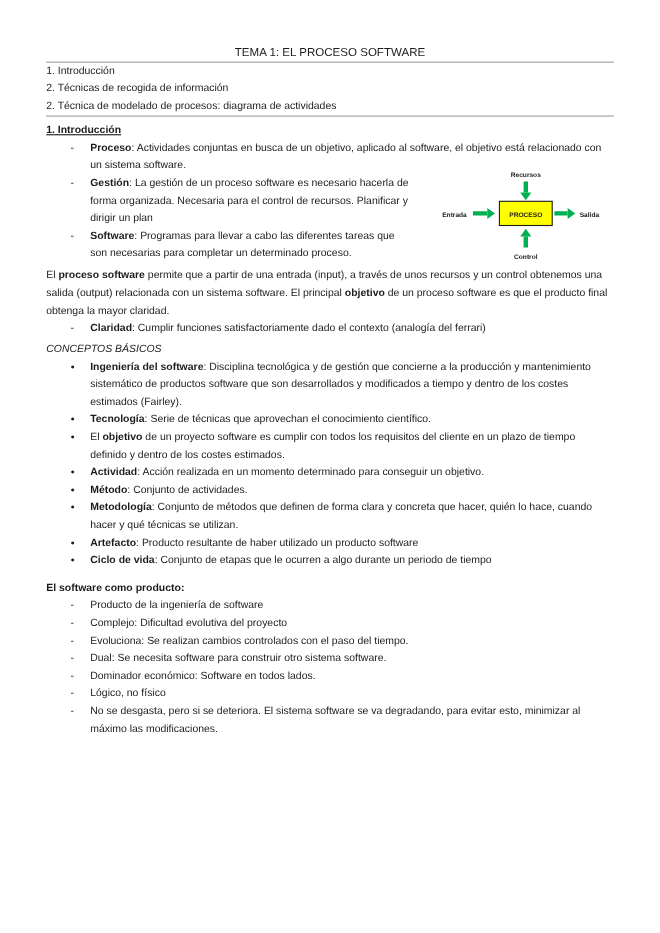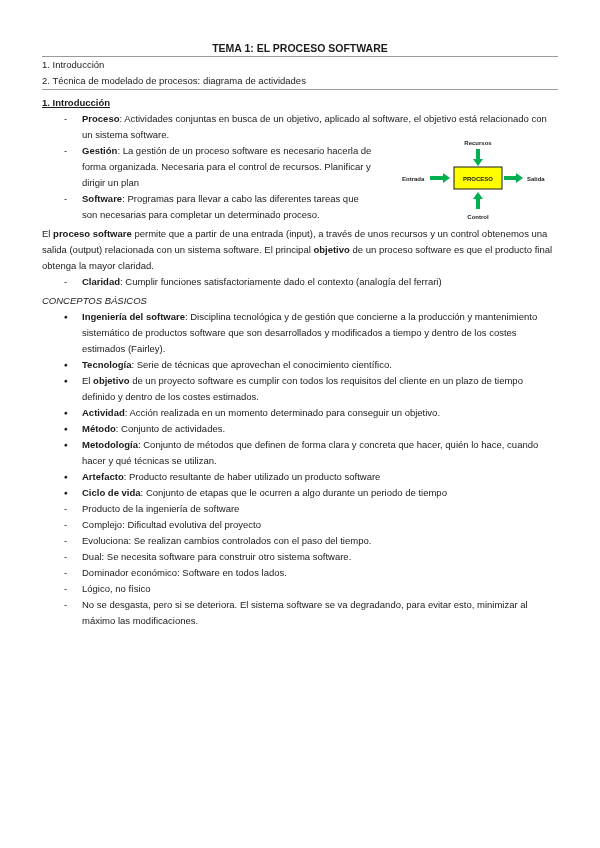--- a/index.html
+++ b/index.html
@@ -9,21 +9,21 @@
     font-family: "Liberation Sans", "DejaVu Sans", sans-serif;
     font-size: 9.5px;
     line-height: 16px;
     color: #1b1b1b;
     -webkit-font-smoothing: antialiased;
   }
   .page { width: 516px; padding: 40px 42px 0 42px; }
 
   .doc-title {
     text-align: center;
-    font-weight: bold;
+    font-weight: normal;
     font-size: 10.5px;
     margin: 0;
   }
   hr.rule {
     border: none;
     border-top: 1px solid #9a9a9a;
     margin: 0;
   }
   .rule-1 { margin-top: 10px; }
   .rule-2 { margin-top: 11px; }
@@ -69,20 +69,21 @@
 <body>
 
 <div class="page">
 
   <div class="doc-title">TEMA 1: EL PROCESO SOFTWARE</div>
 
   <hr class="rule rule-1">
 
   <div class="index-list">
     <div>1. Introducción</div>
+    <div>2. Técnicas de recogida de información</div>
     <div>2. Técnica de modelado de procesos: diagrama de actividades</div>
   </div>
 
   <hr class="rule rule-2">
 
   <div class="section-heading">1. Introducción</div>
 
   <div class="li dash">
     <span class="mk">-</span>
     <span class="tx"><span class="term">Proceso</span><span>: Actividades conjuntas en busca de un objetivo, aplicado al software, el objetivo está relacionado con un sistema software.</span></span>
@@ -161,20 +162,21 @@
     <div class="li bul">
       <span class="mk">●</span>
       <span class="tx"><span></span><span class="term">Artefacto</span><span>: Producto resultante de haber utilizado un producto software</span></span>
     </div>
     <div class="li bul">
       <span class="mk">●</span>
       <span class="tx"><span></span><span class="term">Ciclo de vida</span><span>: Conjunto de etapas que le ocurren a algo durante un periodo de tiempo</span></span>
     </div>
   </div>
 
+  <div class="producto-heading">El software como producto:</div>
 
   <div>
     <div class="li dash">
       <span class="mk">-</span>
       <span class="tx">Producto de la ingeniería de software</span>
     </div>
     <div class="li dash">
       <span class="mk">-</span>
       <span class="tx">Complejo: Dificultad evolutiva del proyecto</span>
     </div>

